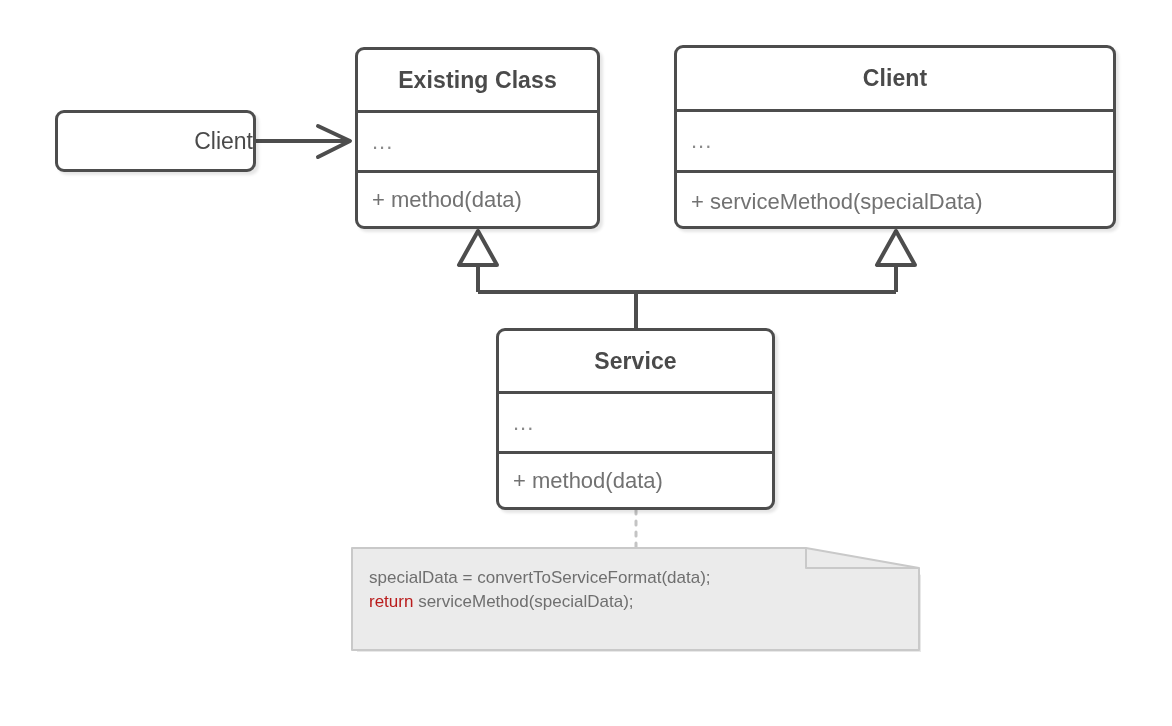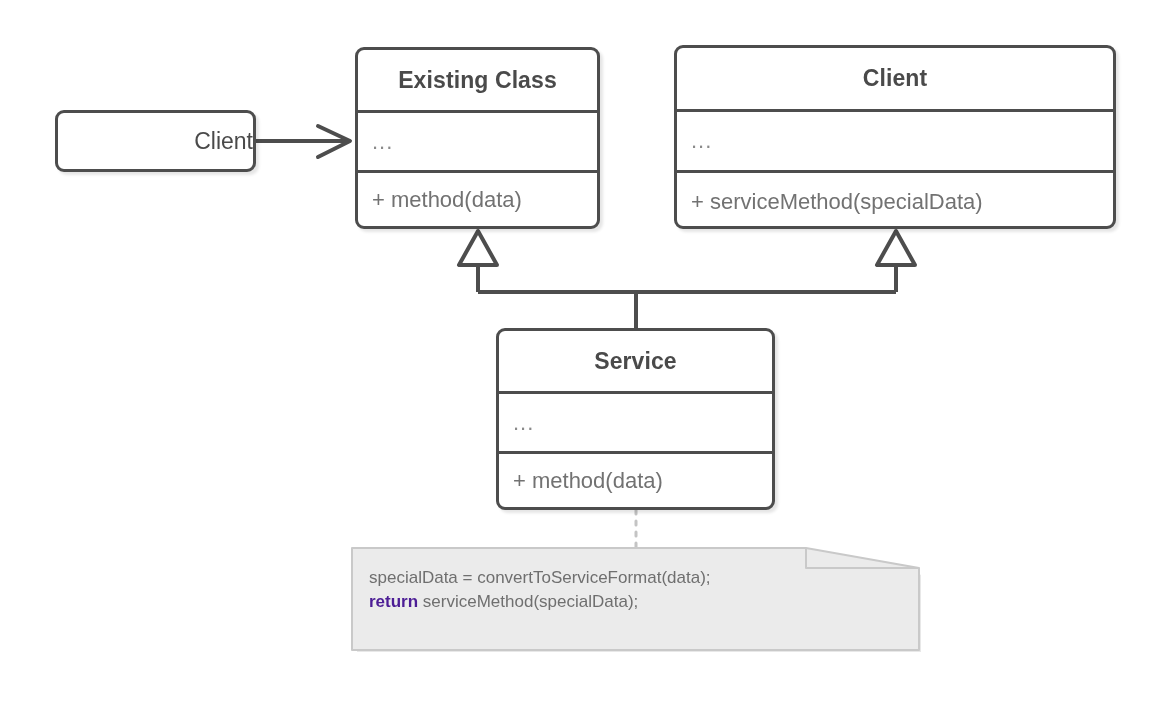--- a/index.html
+++ b/index.html
@@ -90,22 +90,22 @@
   .note-text {
     position: absolute;
     left: 18px;
     top: 20px;
     font-size: 17px;
     color: #6f6f6f;
     line-height: 1.42;
     white-space: nowrap;
   }
   .note-text b {
-    color: #4c1d95;
-    font-weight: bold;
+    color: #b91c1c;
+    font-weight: normal;
   }
 
   
   .pos-client      { left: 55px;  top: 110px; width: 201px; height: 62px; }
   .pos-existing    { left: 355px; top: 47px;  width: 245px; height: 182px; }
   .pos-service     { left: 674px; top: 45px;  width: 442px; height: 184px; }
   .pos-adapter     { left: 496px; top: 328px; width: 279px; height: 182px; }
   .pos-note        { left: 351px; top: 546px; width: 570px; height: 106px; }
 
   .row-h-title-1 { height: 60px; }

